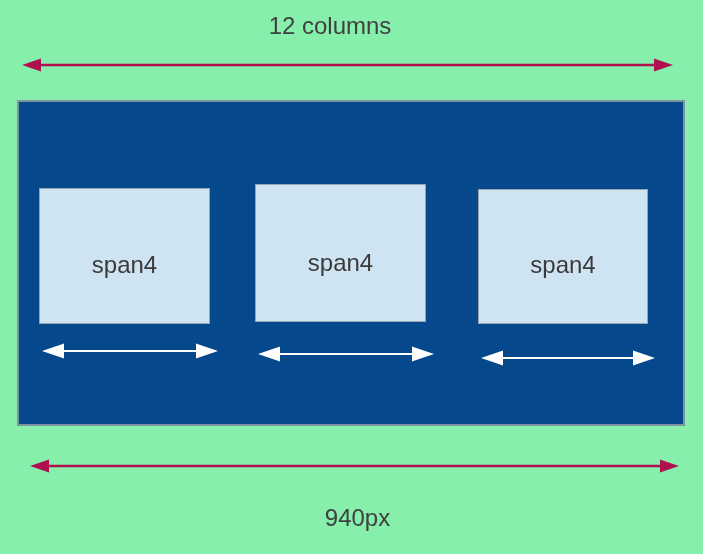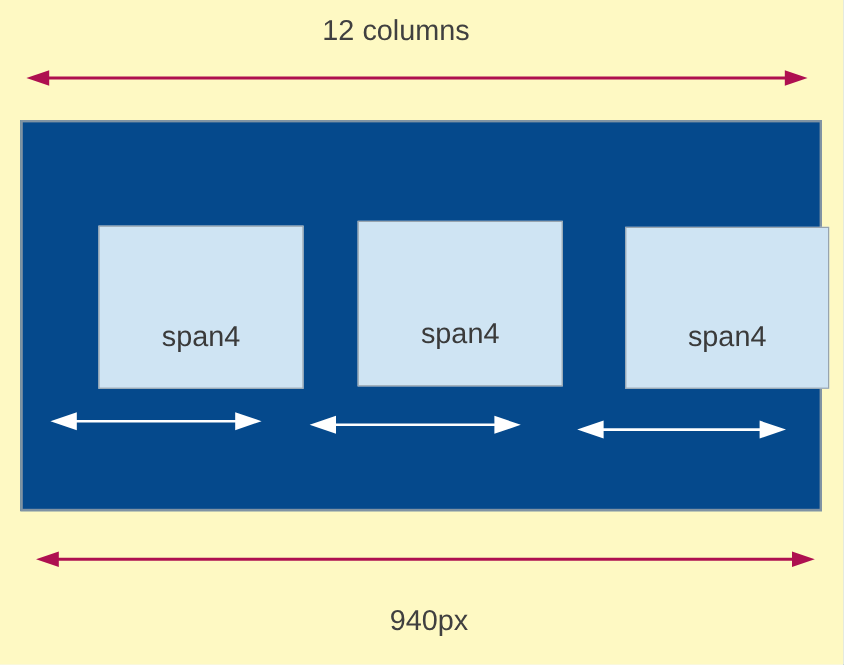--- a/index.html
+++ b/index.html
@@ -5,21 +5,21 @@
   html, body {
     margin: 0;
     padding: 0;
     background: #ffffff;
     font-family: "Liberation Sans", sans-serif;
   }
   .canvas {
     position: relative;
     width: 703px;
     height: 554px;
-    background: #fef9c3;
+    background: #86efac;
     overflow: hidden;
   }
   .measure-label {
     position: absolute;
     font-size: 24px;
     line-height: 24px;
     color: #404040;
     text-align: center;
     white-space: nowrap;
   }
@@ -48,22 +48,21 @@
     border: 2px solid #8093a3;
   }
   .grid-column {
     position: absolute;
     box-sizing: border-box;
     border: 1.5px solid #98a4ae;
     display: flex;
     flex-direction: column;
     justify-content: flex-end;
     align-items: center;
-    padding-bottom: 30px;
-    margin-left: 43px;
+    padding-bottom: 46px;
   }
   .col-1 { left: 20px;  top: 86px; width: 171px; height: 136px; }
   .col-2 { left: 236px; top: 82px; width: 171px; height: 138px; }
   .col-3 { left: 459px; top: 87px; width: 170px; height: 135px; }
   .span-label {
     font-size: 24px;
     line-height: 24px;
     color: #3a3a3a;
     white-space: nowrap;
   }

